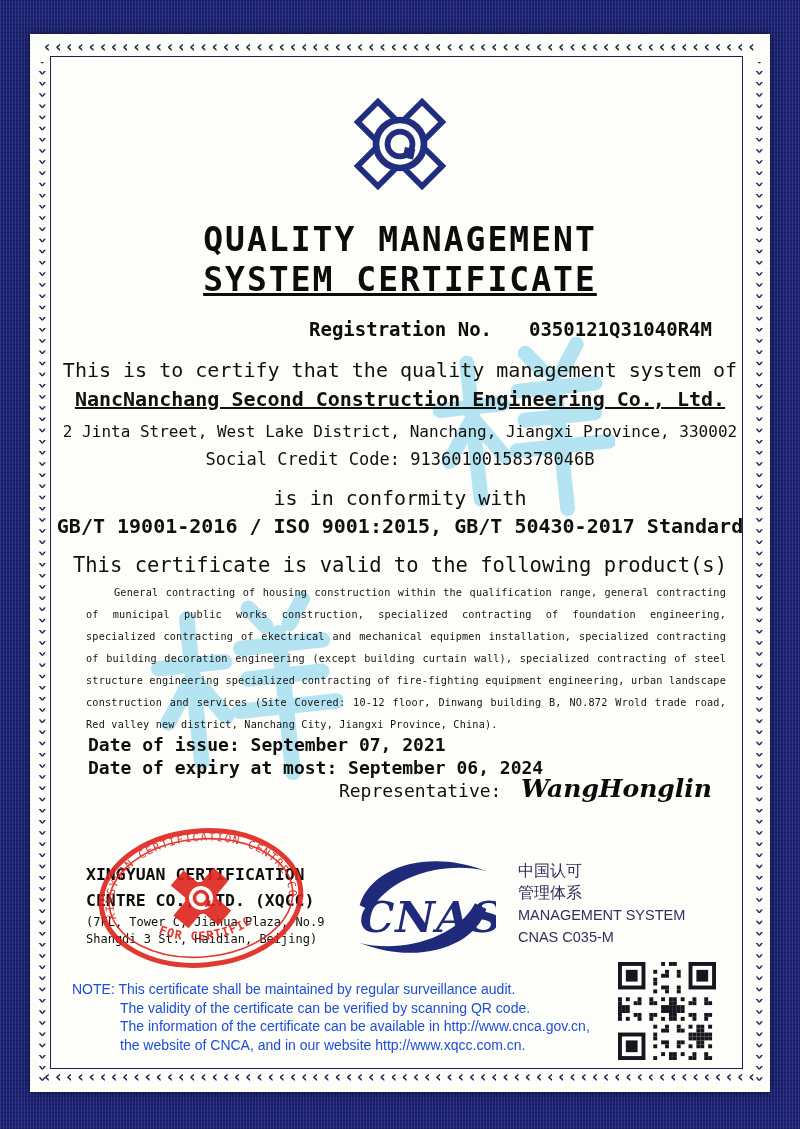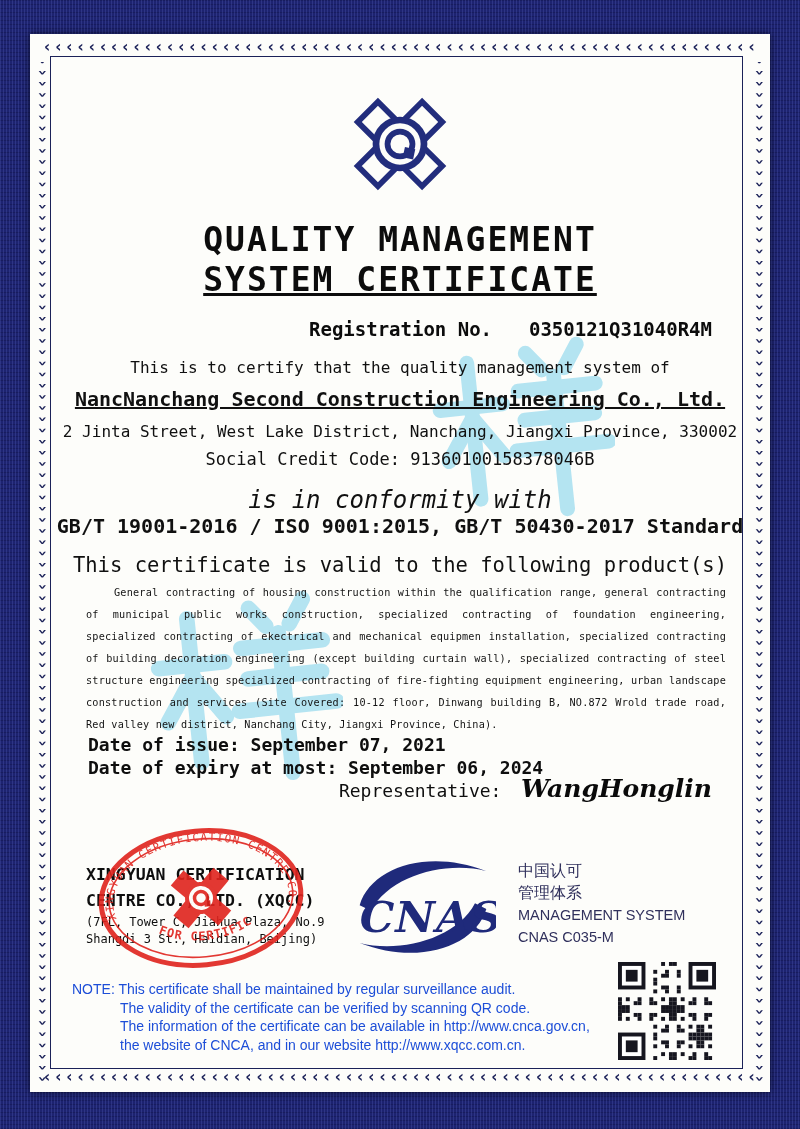--- a/index.html
+++ b/index.html
@@ -40,25 +40,25 @@
 
   .wm { position:absolute; z-index:1; opacity:.8; pointer-events:none; }
   .content { position:absolute; inset:0; z-index:2; }
 
   .logo-xqcc { position:absolute; left:0; right:0; margin:0 auto; top:52px; width:96px; height:116px; }
 
   .title { font:bold 33px "DejaVu Sans Mono", monospace; letter-spacing:2px; color:#0c0c0c; }
   .t1 { top:186px; } .t2 { top:226px;text-decoration:underline; }
 
   .reg { top:284px; right:58px; font:bold 19px "DejaVu Sans Mono", monospace; color:#0c0c0c; }
-  .certify   { top:324px; font-size:16px; }
+  .certify   { top:324px; font-size:20px; }
   .company   { top:353px; font:bold 20px "DejaVu Sans Mono", monospace;text-decoration:underline; }
   .address   { top:388px; font-size:16px; }
   .credit    { top:415px; font-size:17px; }
-  .conform   { top:452px; font-size:24px;font-style:italic; }
+  .conform   { top:452px; font-size:20px; }
   .standards { top:480px; font:bold 20px "DejaVu Sans Mono", monospace; }
   .validhead { top:519px; font-size:20.5px; }
 
   .scope {
     top:548px; left:56px; width:640px; font-size:10.2px; line-height:22px;
     text-align:justify; text-indent:28px; color:#141414; letter-spacing:.2px;
   }
 
   .dates { left:58px; font-weight:bold; font-size:18px; color:#0e0e0e; }
   .d1 { top:700px; } .d2 { top:723px;text-align:right; }

